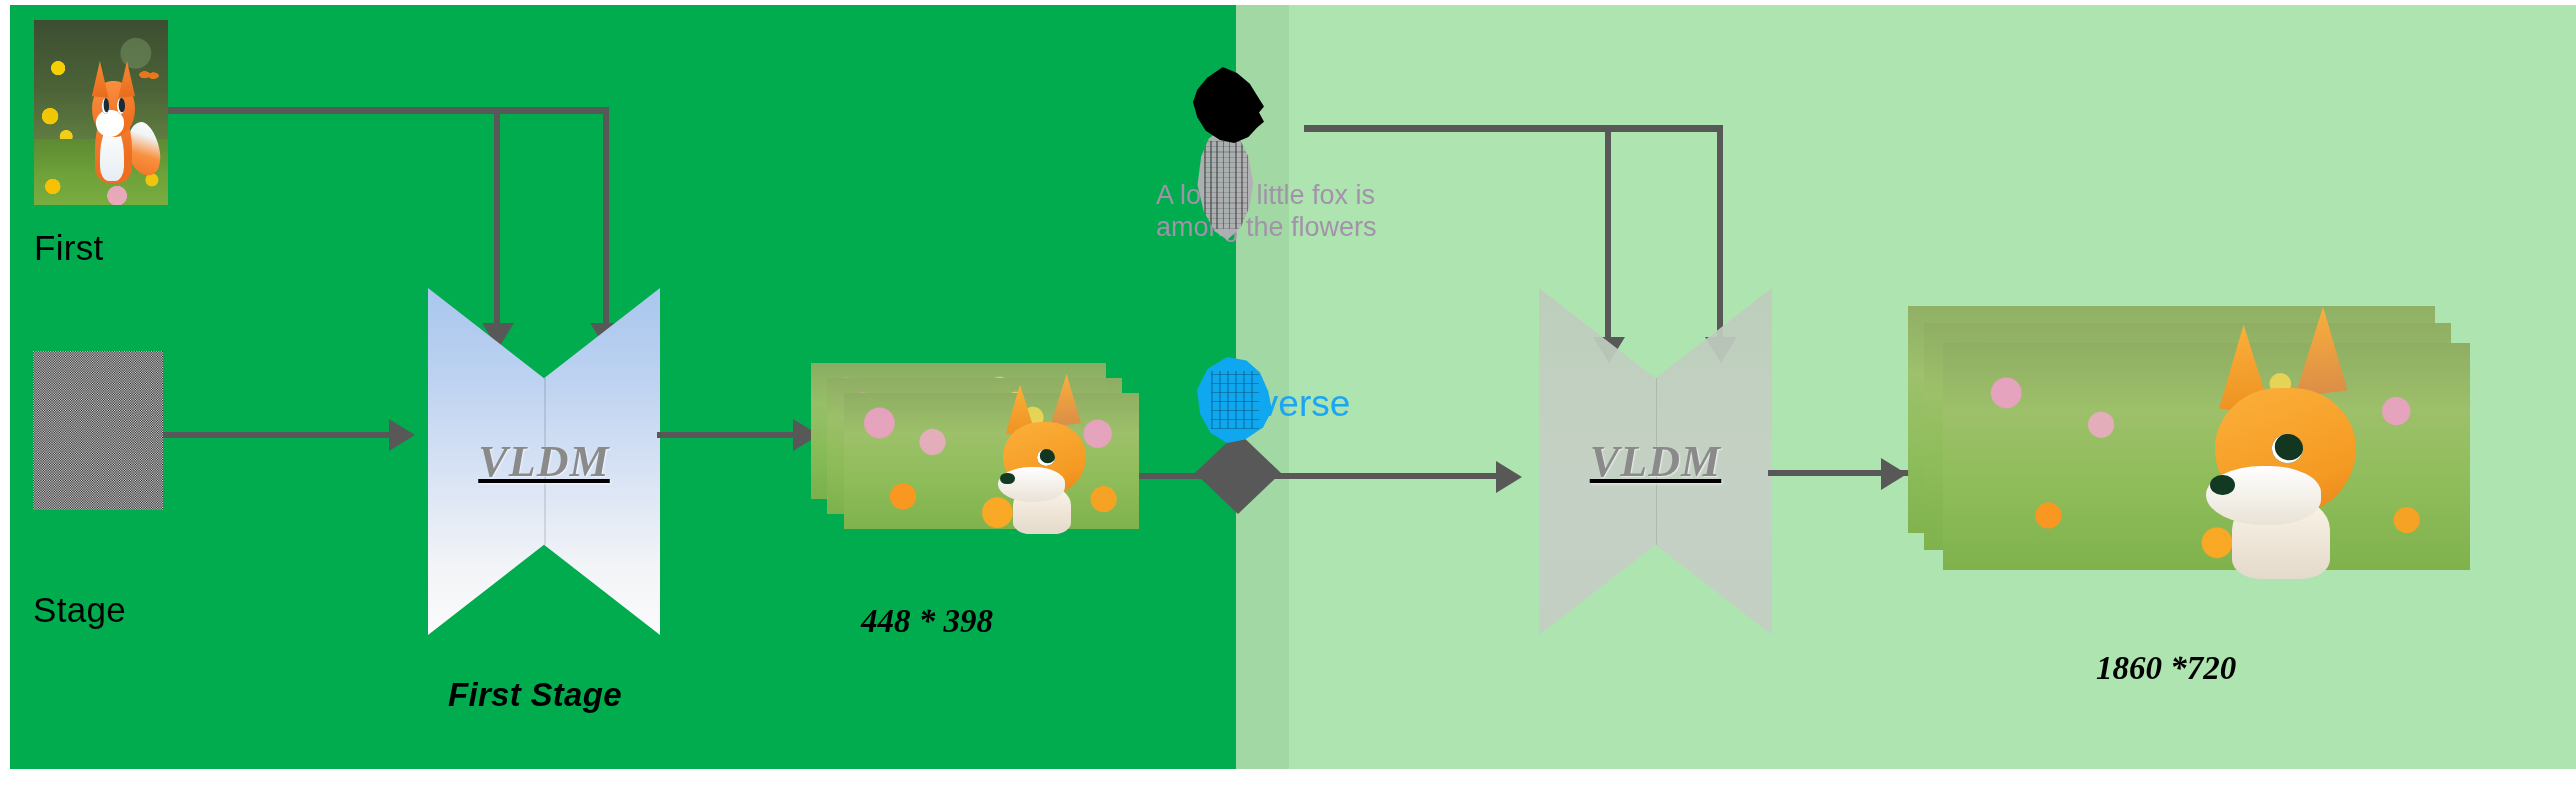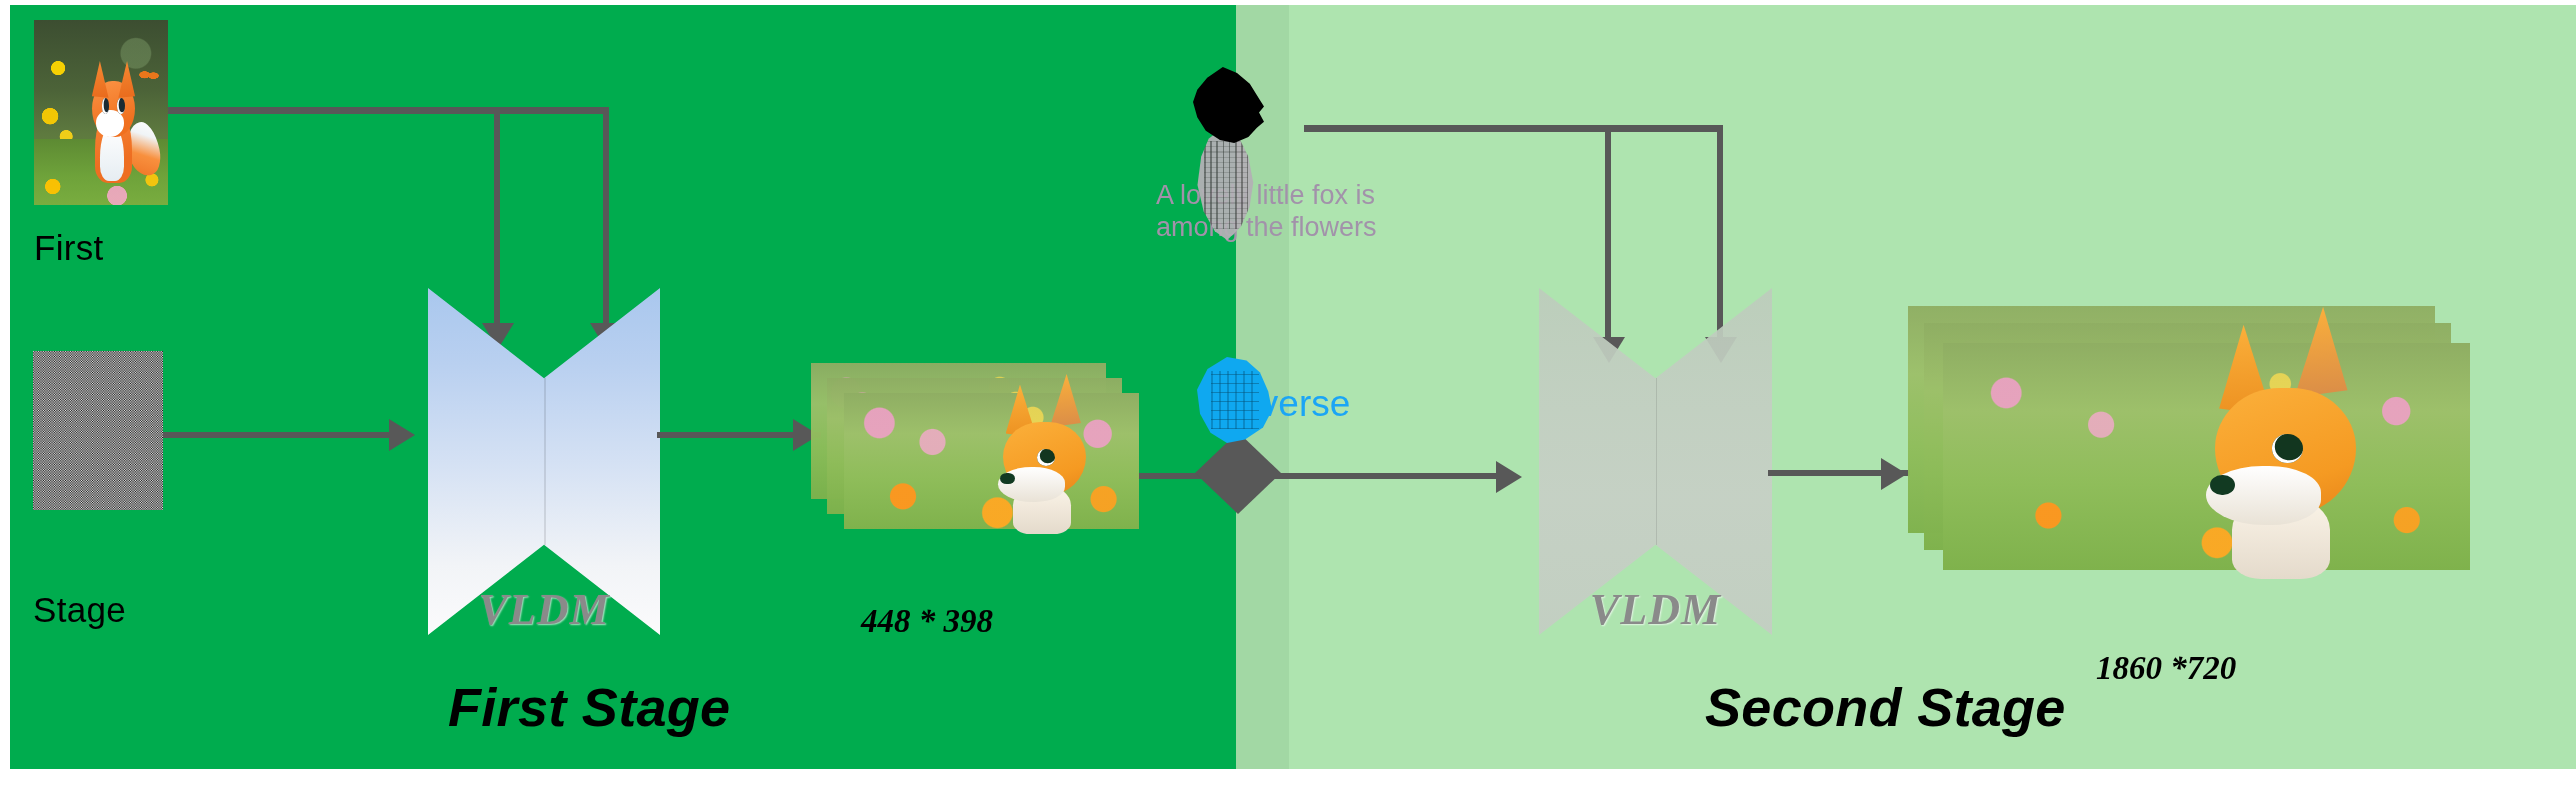--- a/index.html
+++ b/index.html
@@ -55,21 +55,21 @@
   }
   .dim-label {
     font-family: "Liberation Serif", serif;
     font-style: italic;
     font-weight: 700;
     font-size: 33px;
   }
   .stage-label {
     font-weight: 700;
     font-style: italic;
-    font-size: 54px;
+    font-size: 33px;
     letter-spacing: 0.3px;
   }
 
   
   .line-h, .line-v {
     position: absolute;
     background: #585858;
   }
   .arrow-down {
     position: absolute;
@@ -83,22 +83,23 @@
     width: 0; height: 0;
     border-top: 16px solid transparent;
     border-bottom: 16px solid transparent;
     border-left: 26px solid #585858;
   }
 
   
   .vldm {
     position: absolute;
     display: flex;
-    align-items: flex-end;
+    align-items: center;
     justify-content: center;
+    text-decoration: underline;
   }
   .vldm .shape {
     position: absolute;
     inset: 0;
     clip-path: polygon(0% 0%, 50% 26%, 100% 0%, 100% 100%, 50% 74%, 0% 100%);
   }
   .vldm.blue .shape {
     background: linear-gradient(180deg, #A9C7EE 0%, #B9D0F0 22%, #D6E2F4 52%, #F2F4F7 80%, #FBFBFC 100%);
     filter: drop-shadow(5.7px 6.8px 5.7px rgba(0,0,0,0.30));
   }
@@ -441,16 +442,15 @@
         <div class="chest"></div>
         <div class="muzzle"></div>
         <div class="nose"></div>
         <div class="eye"></div>
       </div>
     </div>
   </div>
 
   <div class="label dim-label" style="left:2096px; top:650px;">1860 *720</div>
 
-  <div class="label stage-label" style="left:1705px; top:676px;">Second Stage</div>
 
 </div>
 
 
 </body></html>

